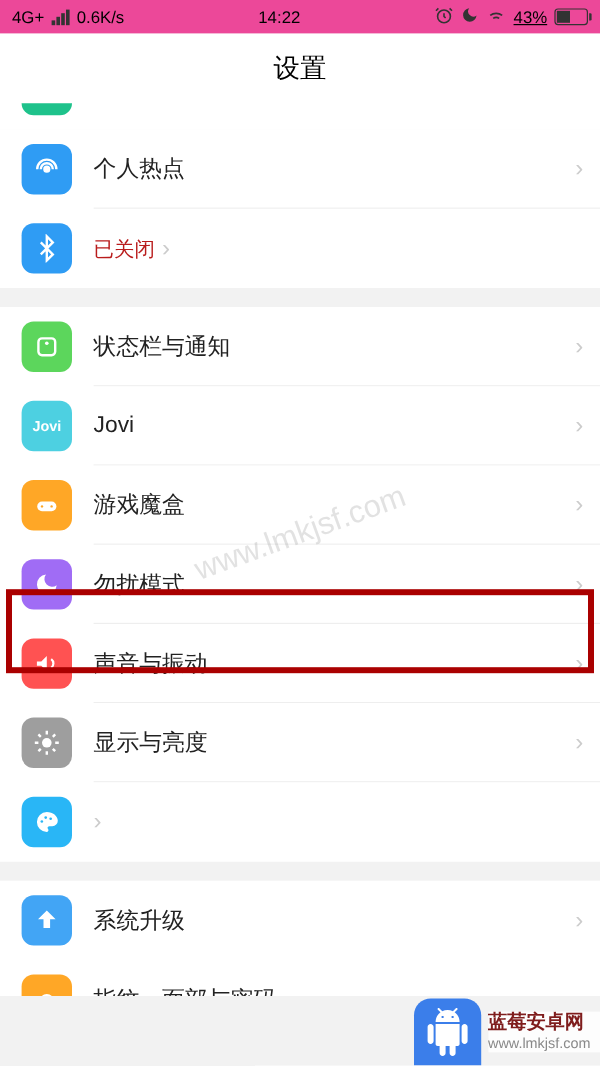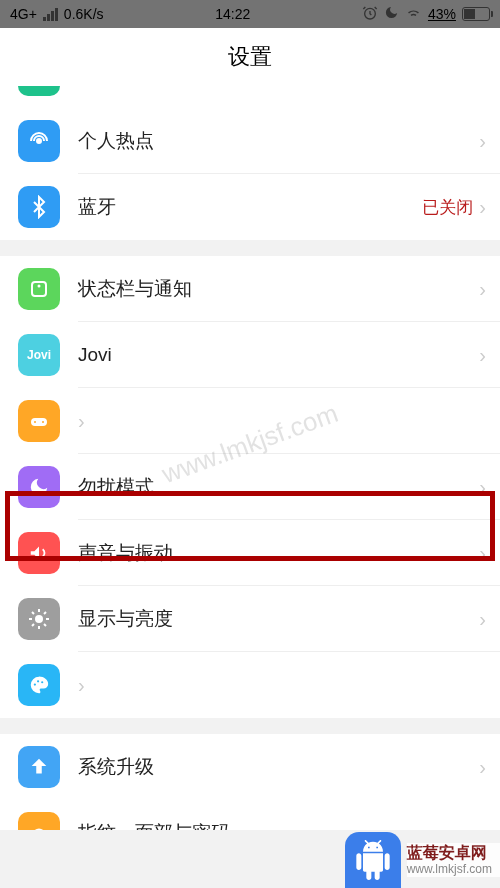--- a/index.html
+++ b/index.html
@@ -15,21 +15,21 @@
       position: relative;
       overflow: hidden;
     }
     .status-bar {
       height: 28px;
       display: flex;
       justify-content: space-between;
       align-items: center;
       padding: 0 10px;
       font-size: 14px;
-      background: #737373;
+      background: #ec4899;
     }
     .status-left {
       display: flex;
       align-items: center;
       gap: 6px;
     }
     .status-right {
       display: flex;
       align-items: center;
       gap: 6px;
@@ -268,21 +268,20 @@
     </div>
     <div class="label">个人热点</div>
     <span class="chevron">›</span>
   </div>
   <div class="list-item">
     <div class="icon" style="background:#2f9cf4">
       <svg width="24" height="24" viewBox="0 0 24 24" fill="none" stroke="#fff" stroke-width="2">
           <path d="M7 7l10 10-5 5V2l5 5L7 17"></path>
         </svg>
     </div>
-    <div class="label">蓝牙</div>
     <div class="value">已关闭</div>
     <span class="chevron">›</span>
   </div>
 </div>
 
 <div class="group-gap"></div>
 
 <div class="list">
   <div class="list-item">
     <div class="icon" style="background:#5cd65c">
@@ -300,20 +299,21 @@
     <span class="chevron">›</span>
   </div>
   <div class="list-item">
     <div class="icon" style="background:#ffa726">
       <svg width="24" height="24" viewBox="0 0 24 24" fill="#fff">
           <rect x="4" y="9" width="16" height="8" rx="4"></rect>
           <circle cx="8" cy="13" r="1" fill="#ffa726"></circle>
           <circle cx="16" cy="13" r="1" fill="#ffa726"></circle>
         </svg>
     </div>
+    <div class="label">游戏魔盒</div>
     <span class="chevron">›</span>
   </div>
   <div class="list-item">
     <div class="icon" style="background:#a06cf5">
       <svg width="22" height="22" viewBox="0 0 24 24" fill="#fff">
           <path d="M21 12.79A9 9 0 1111.21 3 7 7 0 0021 12.79z"></path>
         </svg>
     </div>
     <div class="label">勿扰模式</div>
     <span class="chevron">›</span>

